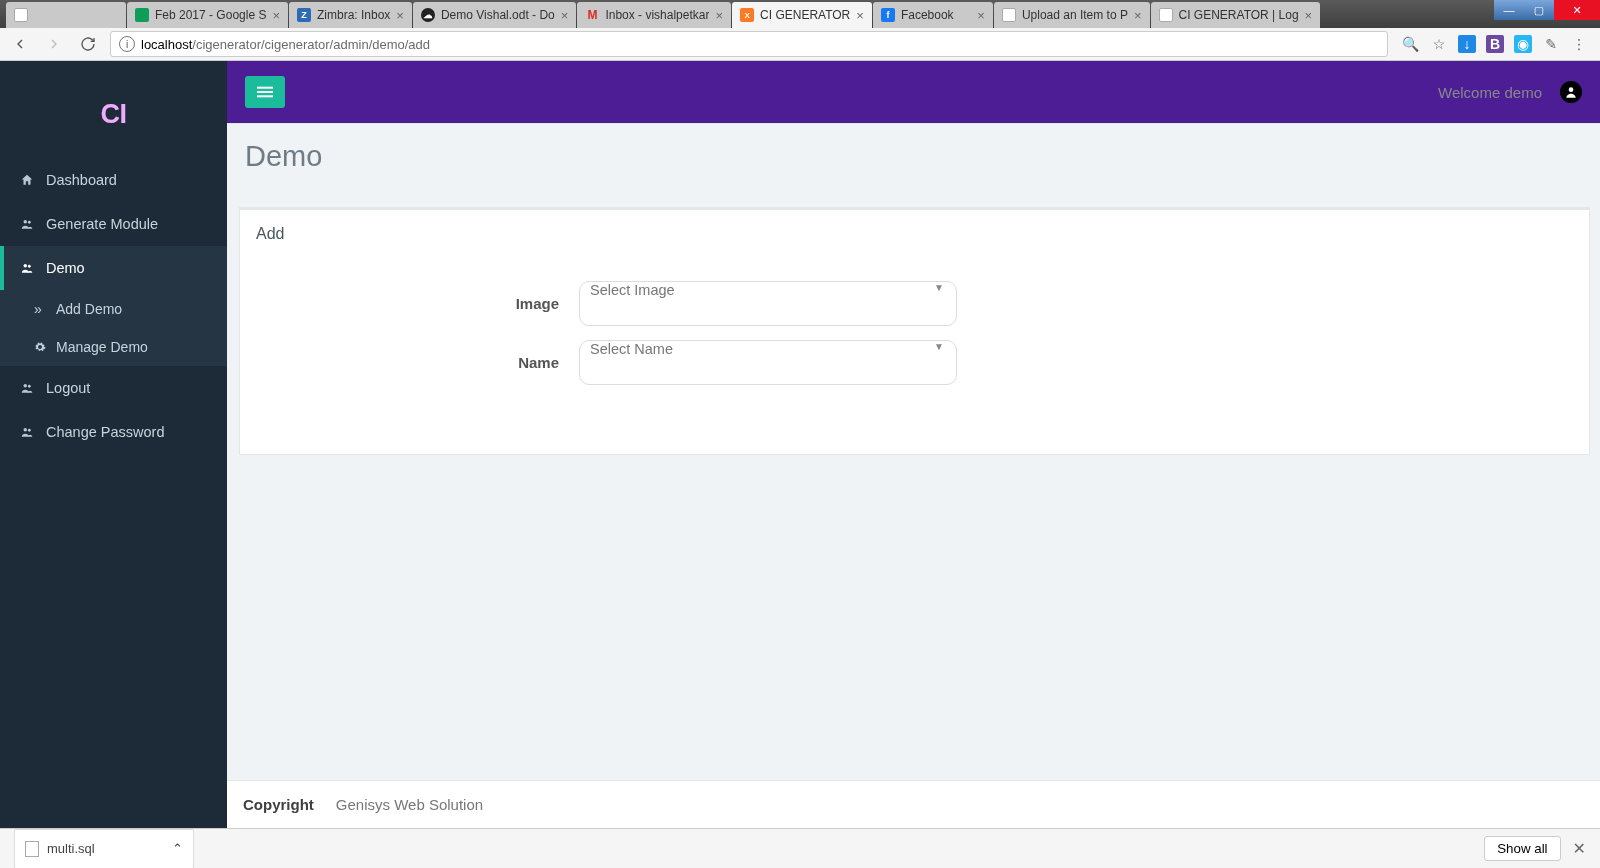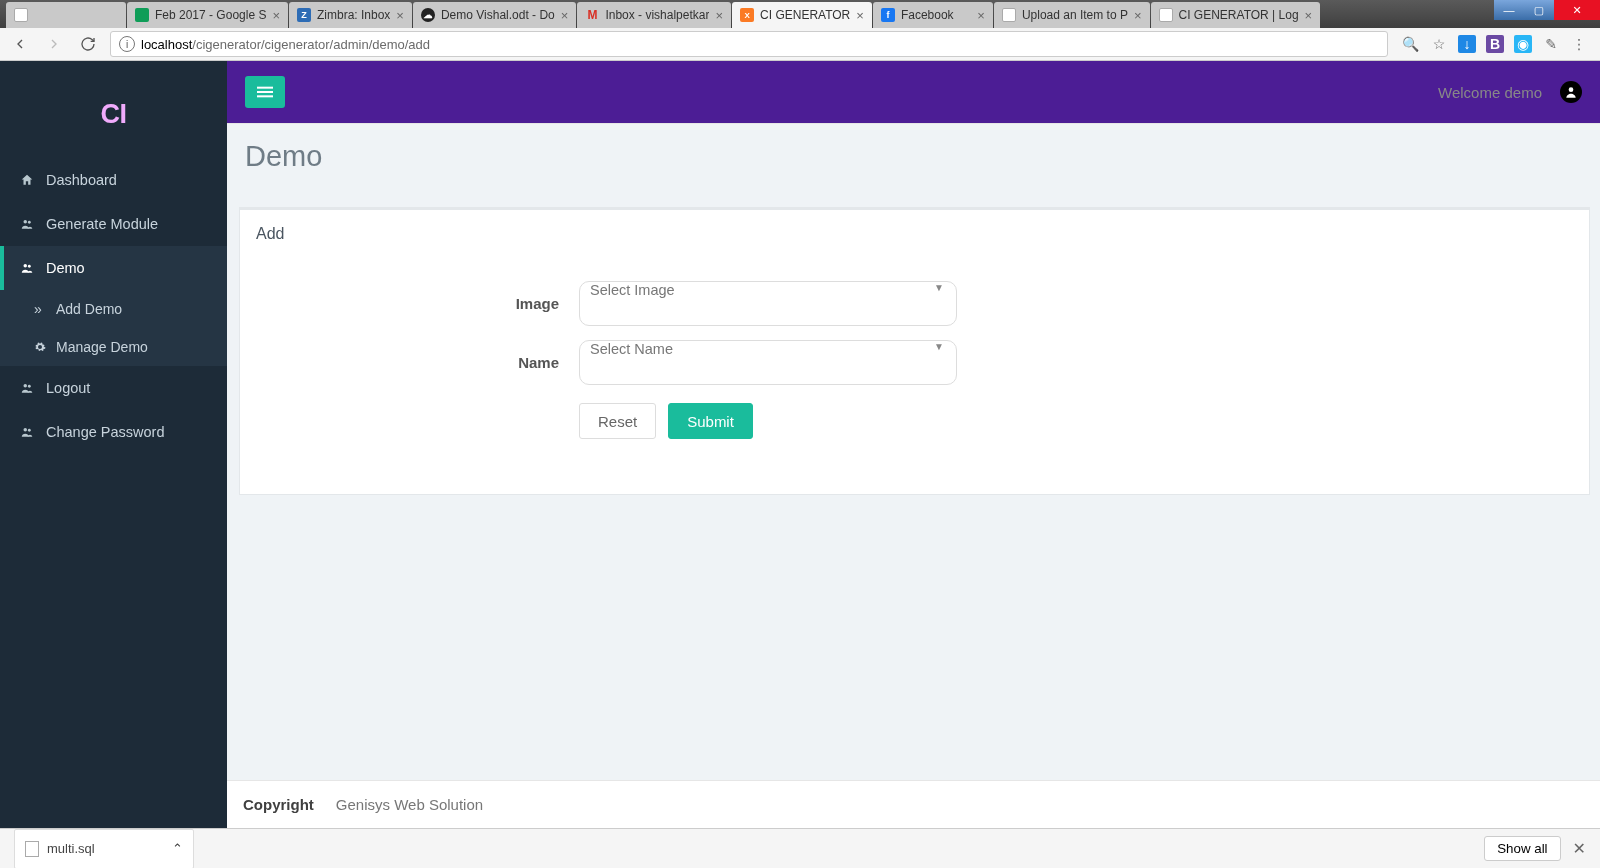--- a/index.html
+++ b/index.html
@@ -293,24 +293,20 @@
           </div>
 
           <div class="form-row">
             <div class="form-label">Name</div>
             <div class="form-control">
               <span>Select Name</span>
               <span class="caret">▼</span>
             </div>
           </div>
 
-          <div class="form-actions">
-            <button class="btn">Reset</button>
-            <button class="btn primary">Submit</button>
-          </div>
 
         </div>
       </div>
     </div>
 
     <div class="footer">
       <strong>Copyright</strong>
       <span>Genisys Web Solution</span>
     </div>
   </main>

